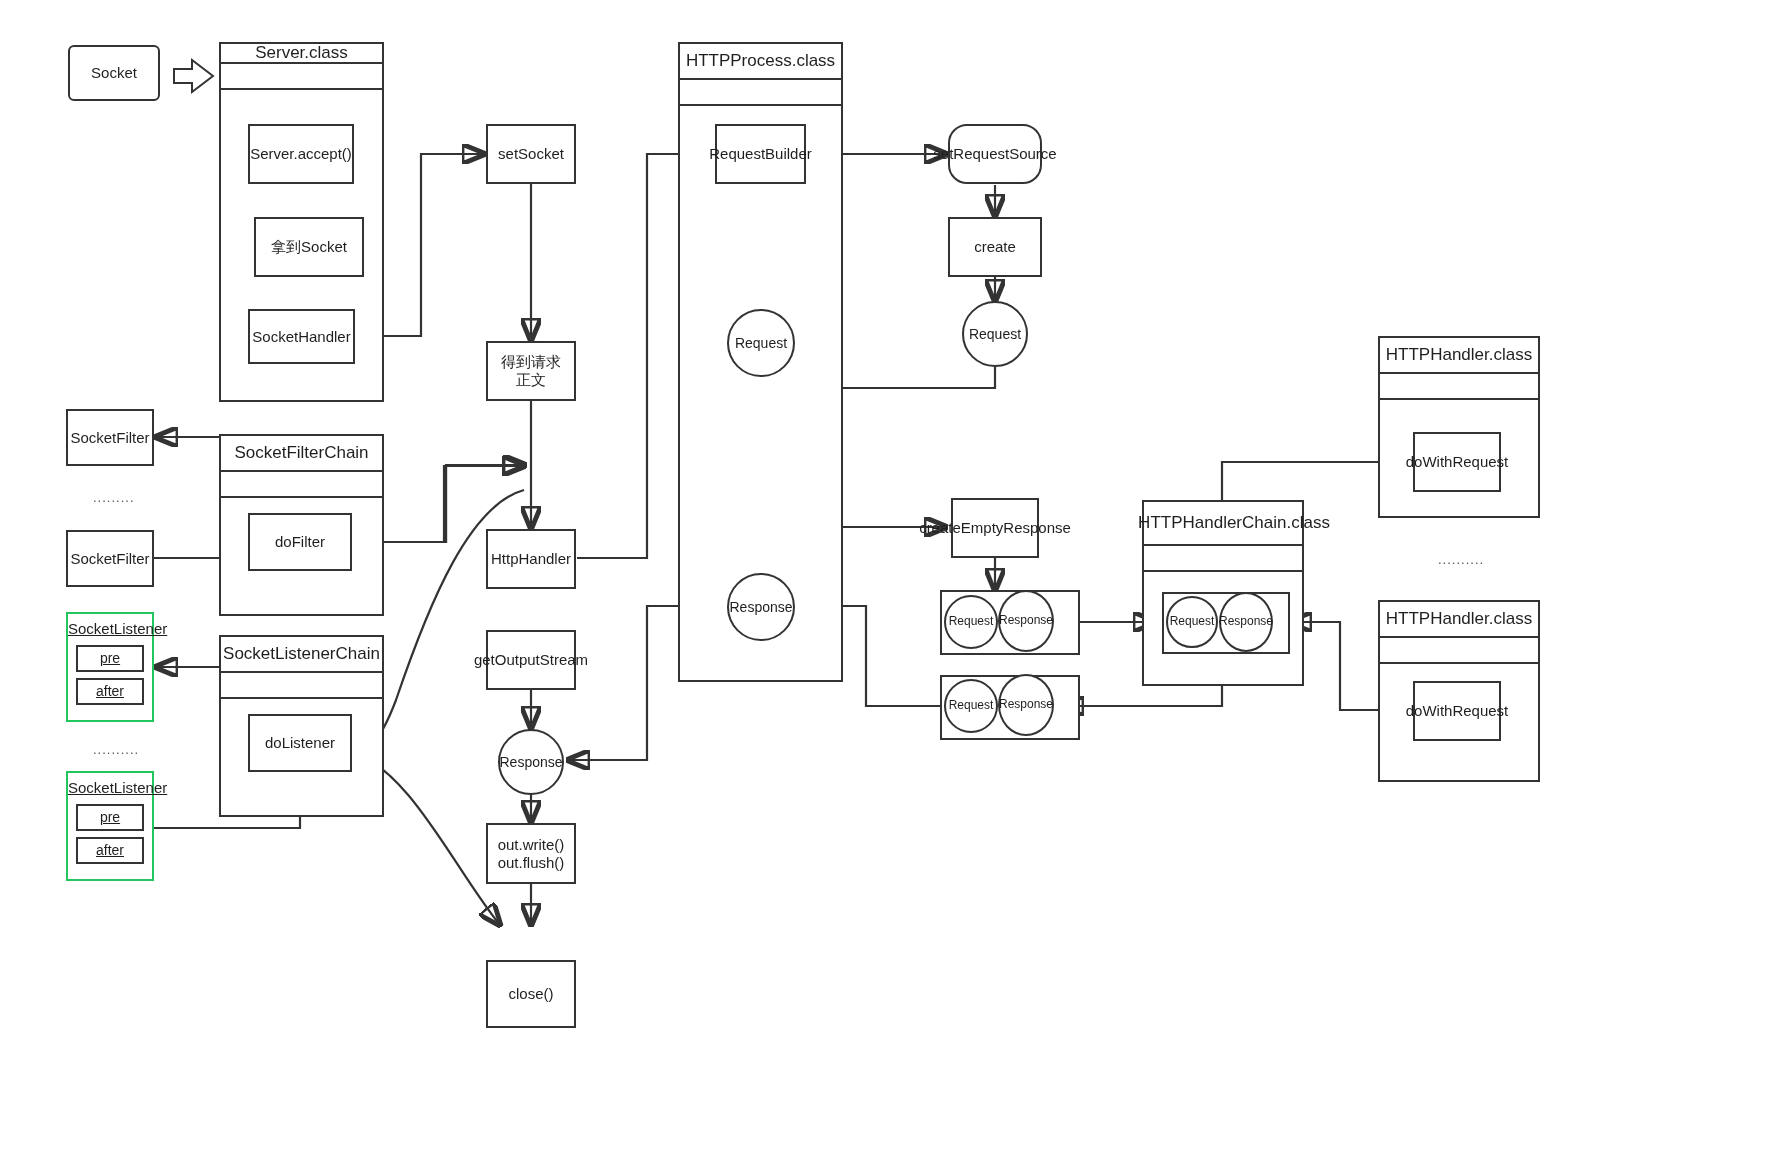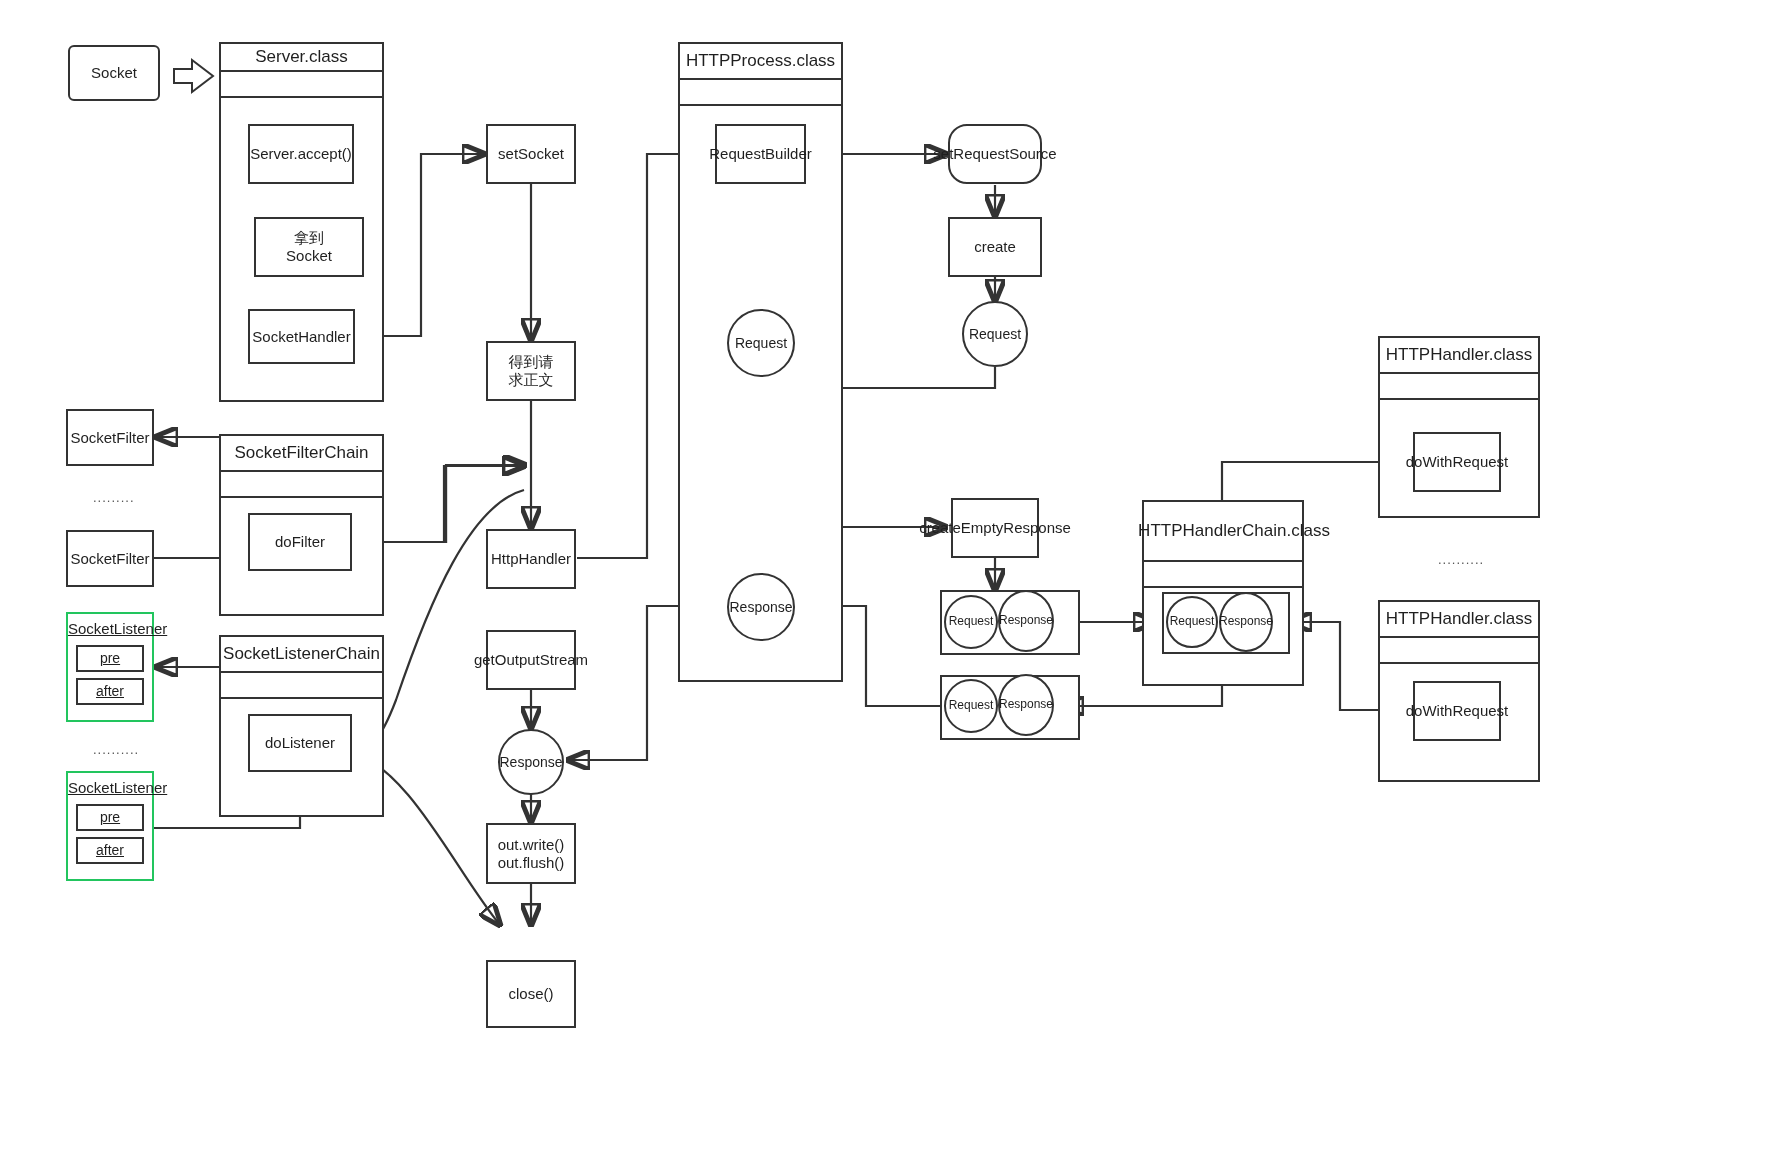--- a/index.html
+++ b/index.html
@@ -2,21 +2,21 @@
 <html><head>
 <meta charset="utf-8">
 <style>
   html,body{margin:0;padding:0;background:#ffffff;}
   body{font-family:"Liberation Sans","DejaVu Sans",sans-serif;color:#1f1f1f;}
   #stage{position:relative;width:1780px;height:1171px;background:#fff;overflow:hidden;}
 
   
   .node{position:absolute;box-sizing:border-box;border:2px solid #333;background:#fff;
         display:flex;align-items:center;justify-content:center;text-align:center;
-        font-size:15px;line-height:1.18;padding:2px 20px;}
+        font-size:15px;line-height:1.18;padding:2px 12px;}
   .node.rounded{border-radius:6px;}
   .circle{position:absolute;box-sizing:border-box;border:2px solid #333;background:#fff;
           border-radius:50%;display:flex;align-items:center;justify-content:center;
           text-align:center;font-size:14px;line-height:1.15;padding:2px;}
 
   
   .umlbox{position:absolute;box-sizing:border-box;border:2px solid #333;background:#fff;}
   .uml-title{box-sizing:border-box;border-bottom:2px solid #333;
              display:flex;align-items:center;justify-content:center;text-align:center;
              font-size:17px;line-height:1.2;padding:4px 6px;}
@@ -106,21 +106,21 @@
   </svg>
 
   <div class="node rounded" style="left:68px;top:45px;width:92px;height:56px;">
     <span>Socket</span>
   </div>
   <svg style="position:absolute;left:172px;top:56px;" width="44" height="40">
     <path d="M2,13 L20,13 L20,4 L41,20 L20,36 L20,27 L2,27 Z" fill="#fff" stroke="#333" stroke-width="2"></path>
   </svg>
 
   <div class="umlbox" style="left:219px;top:42px;width:165px;height:360px;">
-    <div class="uml-title" style="height:28px;">Server.class</div>
+    <div class="uml-title" style="height:20px;">Server.class</div>
     <div class="uml-attrs"></div>
     <div class="uml-body"></div>
   </div>
   <div class="node" style="left:248px;top:124px;width:106px;height:60px;">
     <span>Server.accept()</span>
   </div>
   <div class="node" style="left:254px;top:217px;width:110px;height:60px;">
     <span>拿到Socket</span>
   </div>
   <div class="node" style="left:248px;top:309px;width:107px;height:55px;">
@@ -191,21 +191,21 @@
   <div class="node" style="left:940px;top:675px;width:140px;height:65px;">
   </div>
   <div class="circle" style="left:944px;top:679px;width:54px;height:54px;font-size:12px;">
     <span>Request</span>
   </div>
   <div class="circle" style="left:998px;top:674px;width:56px;height:62px;font-size:12px;">
     <span>Response</span>
   </div>
 
   <div class="umlbox" style="left:1142px;top:500px;width:162px;height:186px;">
-    <div class="uml-title" style="height:60px;padding-left:28px;">HTTPHandlerChain.class</div>
+    <div class="uml-title" style="height:44px;padding-left:28px;">HTTPHandlerChain.class</div>
     <div class="uml-attrs"></div>
     <div class="uml-body"></div>
   </div>
   <div class="node" style="left:1162px;top:592px;width:128px;height:62px;"></div>
   <div class="circle" style="left:1166px;top:596px;width:52px;height:52px;font-size:12px;">
     <span>Request</span>
   </div>
   <div class="circle" style="left:1219px;top:592px;width:54px;height:60px;font-size:12px;">
     <span>Response</span>
   </div>

